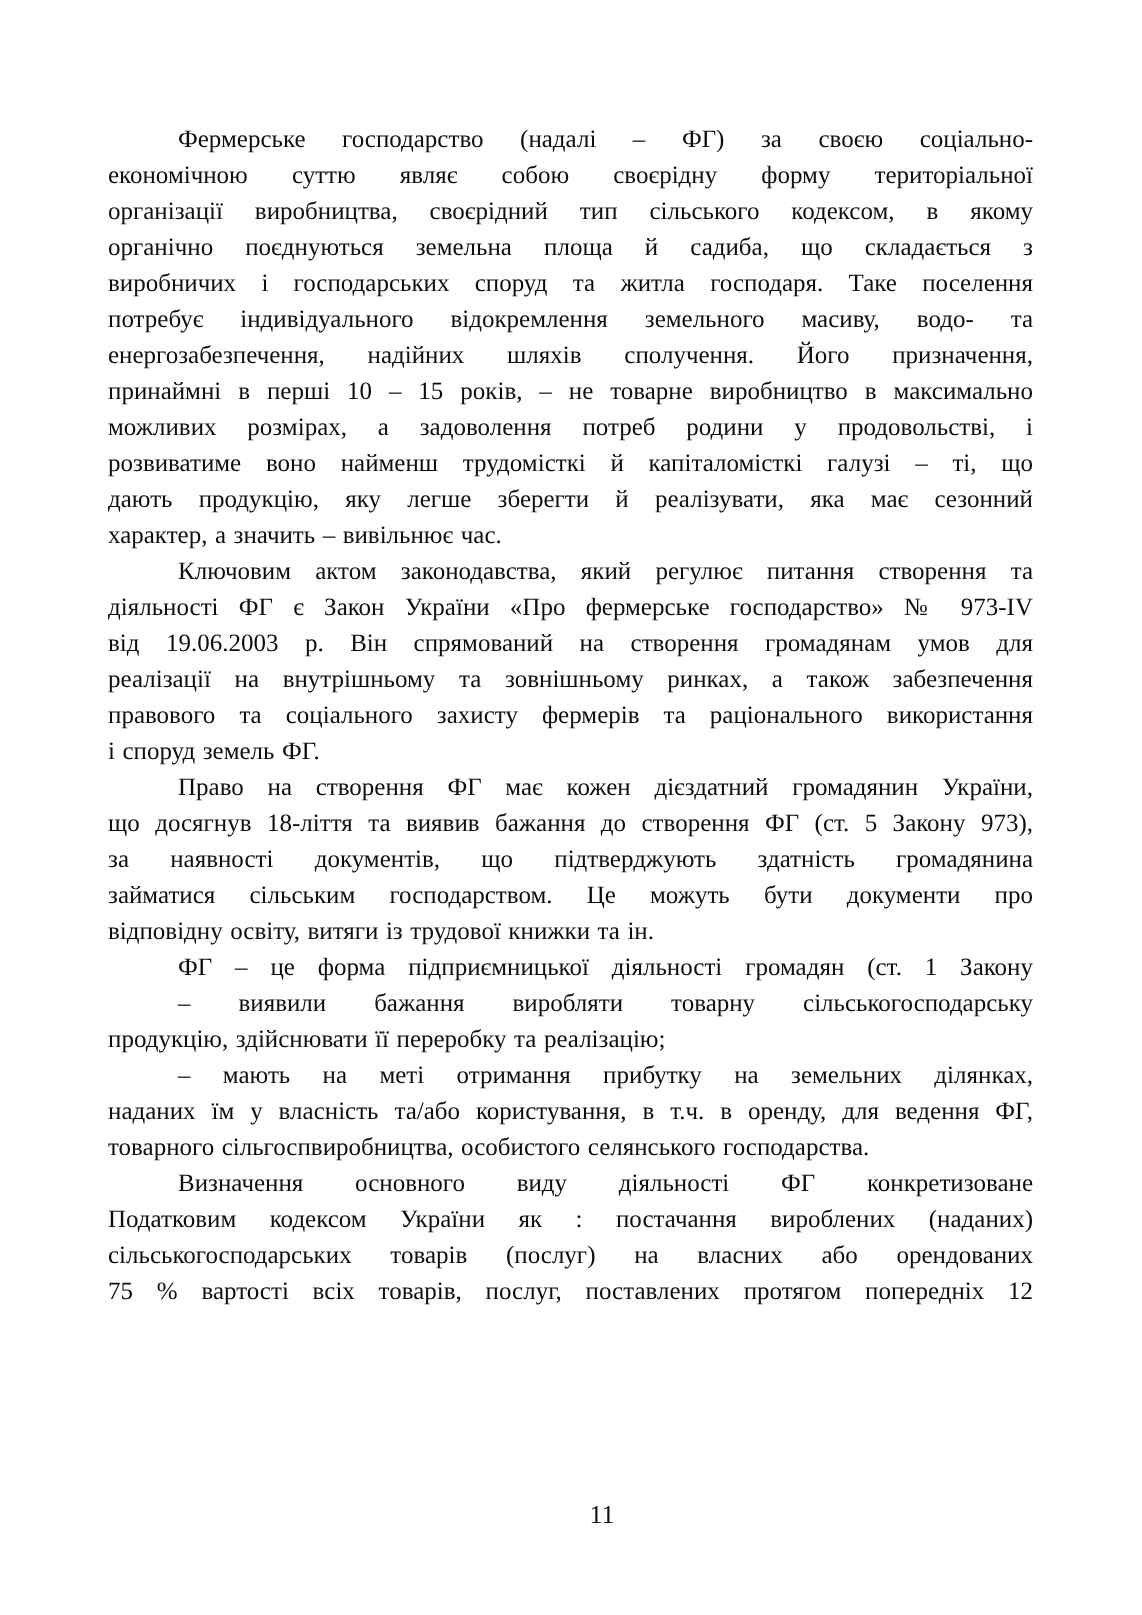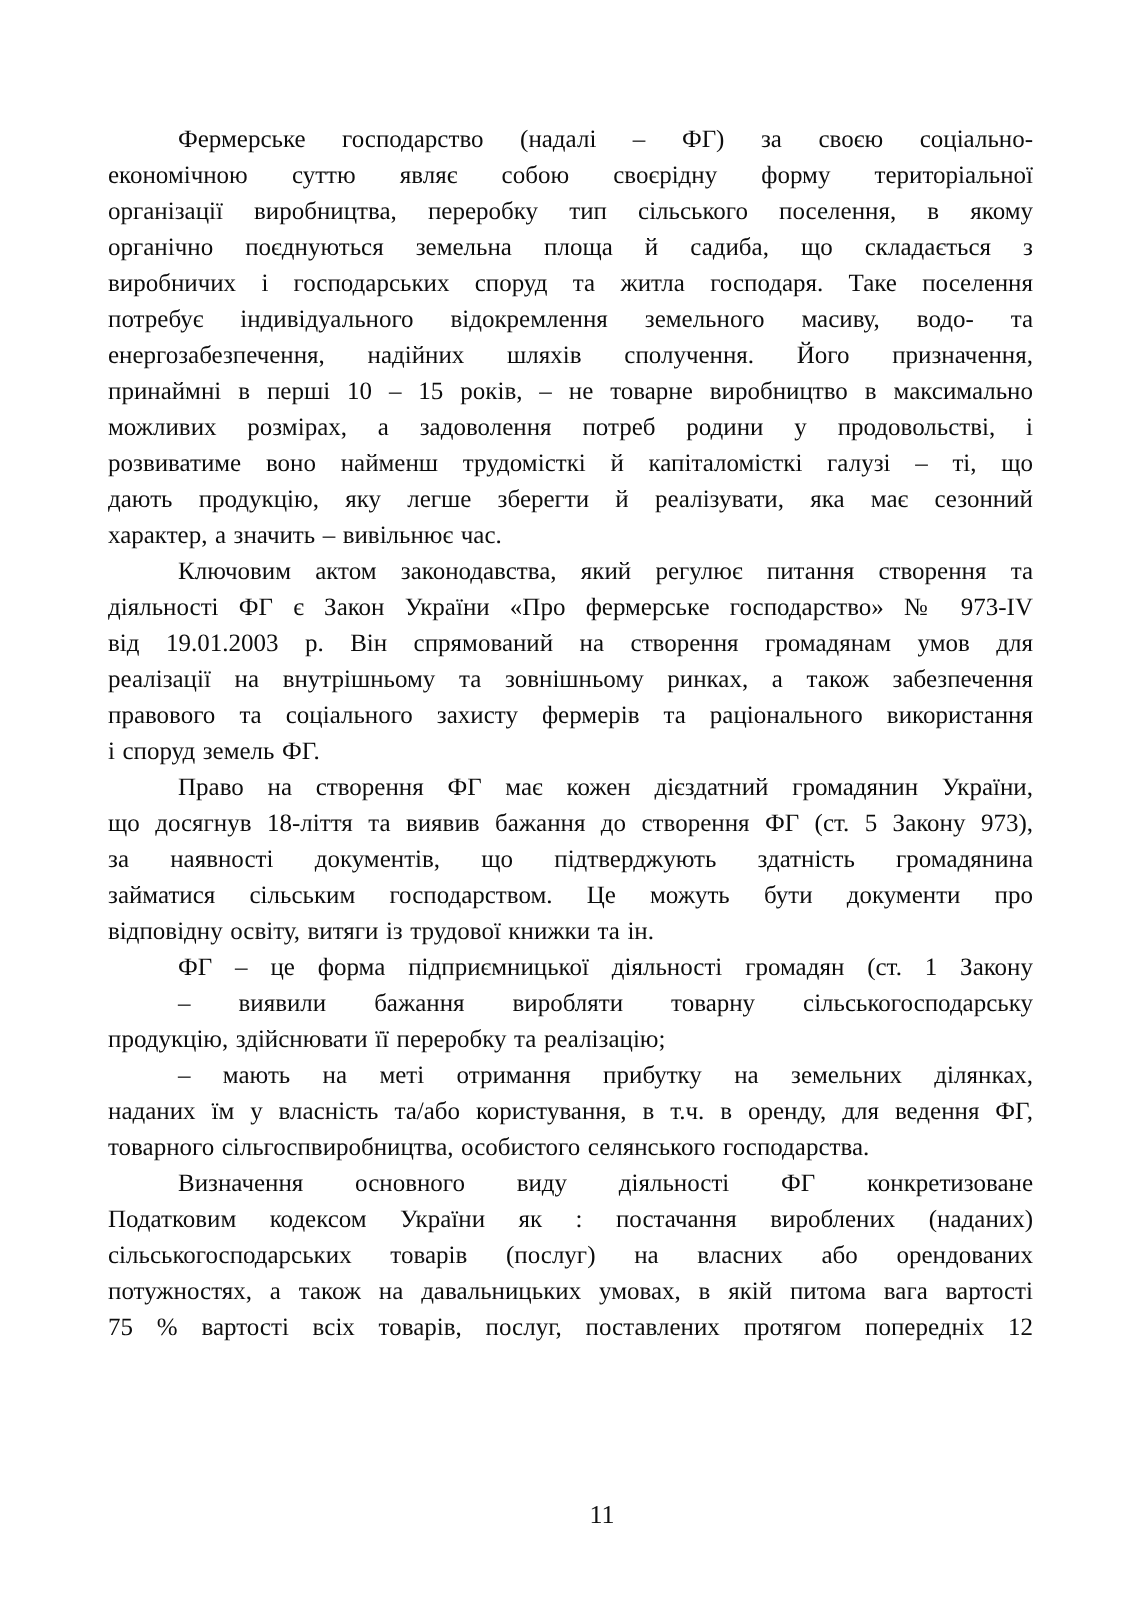--- a/index.html
+++ b/index.html
@@ -58,35 +58,35 @@
   }
 </style>
 </head>
 <body>
 
 <div class="page">
   <article class="text-block">
       <div class="paragraph">
         <div class="line indent">Фермерське господарство (надалі – ФГ) за своєю соціально-</div>
         <div class="line">економічною суттю являє собою своєрідну форму територіальної</div>
-        <div class="line">організації виробництва, переробку тип сільського поселення, в якому</div>
+        <div class="line">організації виробництва, своєрідний тип сільського кодексом, в якому</div>
         <div class="line">органічно поєднуються земельна площа й садиба, що складається з</div>
         <div class="line">виробничих і господарських споруд та житла господаря. Таке поселення</div>
         <div class="line">потребує індивідуального відокремлення земельного масиву, водо- та</div>
         <div class="line">енергозабезпечення, надійних шляхів сполучення. Його призначення,</div>
         <div class="line">принаймні в перші 10 – 15 років, – не товарне виробництво в максимально</div>
         <div class="line">можливих розмірах, а задоволення потреб родини у продовольстві, і</div>
         <div class="line">розвиватиме воно найменш трудомісткі й капіталомісткі галузі – ті, що</div>
         <div class="line">дають продукцію, яку легше зберегти й реалізувати, яка має сезонний</div>
         <div class="line short-last">характер, а значить – вивільнює час.</div>
       </div>
       <div class="paragraph">
         <div class="line indent">Ключовим актом законодавства, який регулює питання створення та</div>
         <div class="line">діяльності ФГ є Закон України «Про фермерське господарство» № 973-IV</div>
-        <div class="line">від 19.01.2003 р. Він спрямований на створення громадянам умов для</div>
+        <div class="line">від 19.06.2003 р. Він спрямований на створення громадянам умов для</div>
         <div class="line">реалізації на внутрішньому та зовнішньому ринках, а також забезпечення</div>
         <div class="line">правового та соціального захисту фермерів та раціонального використання</div>
         <div class="line short-last">і споруд земель ФГ.</div>
       </div>
       <div class="paragraph">
         <div class="line indent">Право на створення ФГ має кожен дієздатний громадянин України,</div>
         <div class="line">що досягнув 18-ліття та виявив бажання до створення ФГ (ст. 5 Закону 973),</div>
         <div class="line">за наявності документів, що підтверджують здатність громадянина</div>
         <div class="line">займатися сільським господарством. Це можуть бути документи про</div>
         <div class="line short-last">відповідну освіту, витяги із трудової книжки та ін.</div>
@@ -100,18 +100,17 @@
       </div>
       <div class="paragraph">
         <div class="line indent">– мають на меті отримання прибутку на земельних ділянках,</div>
         <div class="line">наданих їм у власність та/або користування, в т.ч. в оренду, для ведення ФГ,</div>
         <div class="line short-last">товарного сільгоспвиробництва, особистого селянського господарства.</div>
       </div>
       <div class="paragraph">
         <div class="line indent">Визначення основного виду діяльності ФГ конкретизоване</div>
         <div class="line">Податковим кодексом України як : постачання вироблених (наданих)</div>
         <div class="line">сільськогосподарських товарів (послуг) на власних або орендованих</div>
-        <div class="line">потужностях, а також на давальницьких умовах, в якій питома вага вартості</div>
         <div class="line">75 %  вартості всіх товарів, послуг, поставлених протягом попередніх 12</div>
       </div>
     </article>
   <footer class="page-number">11</footer>
 </div>
 
 </body></html>

